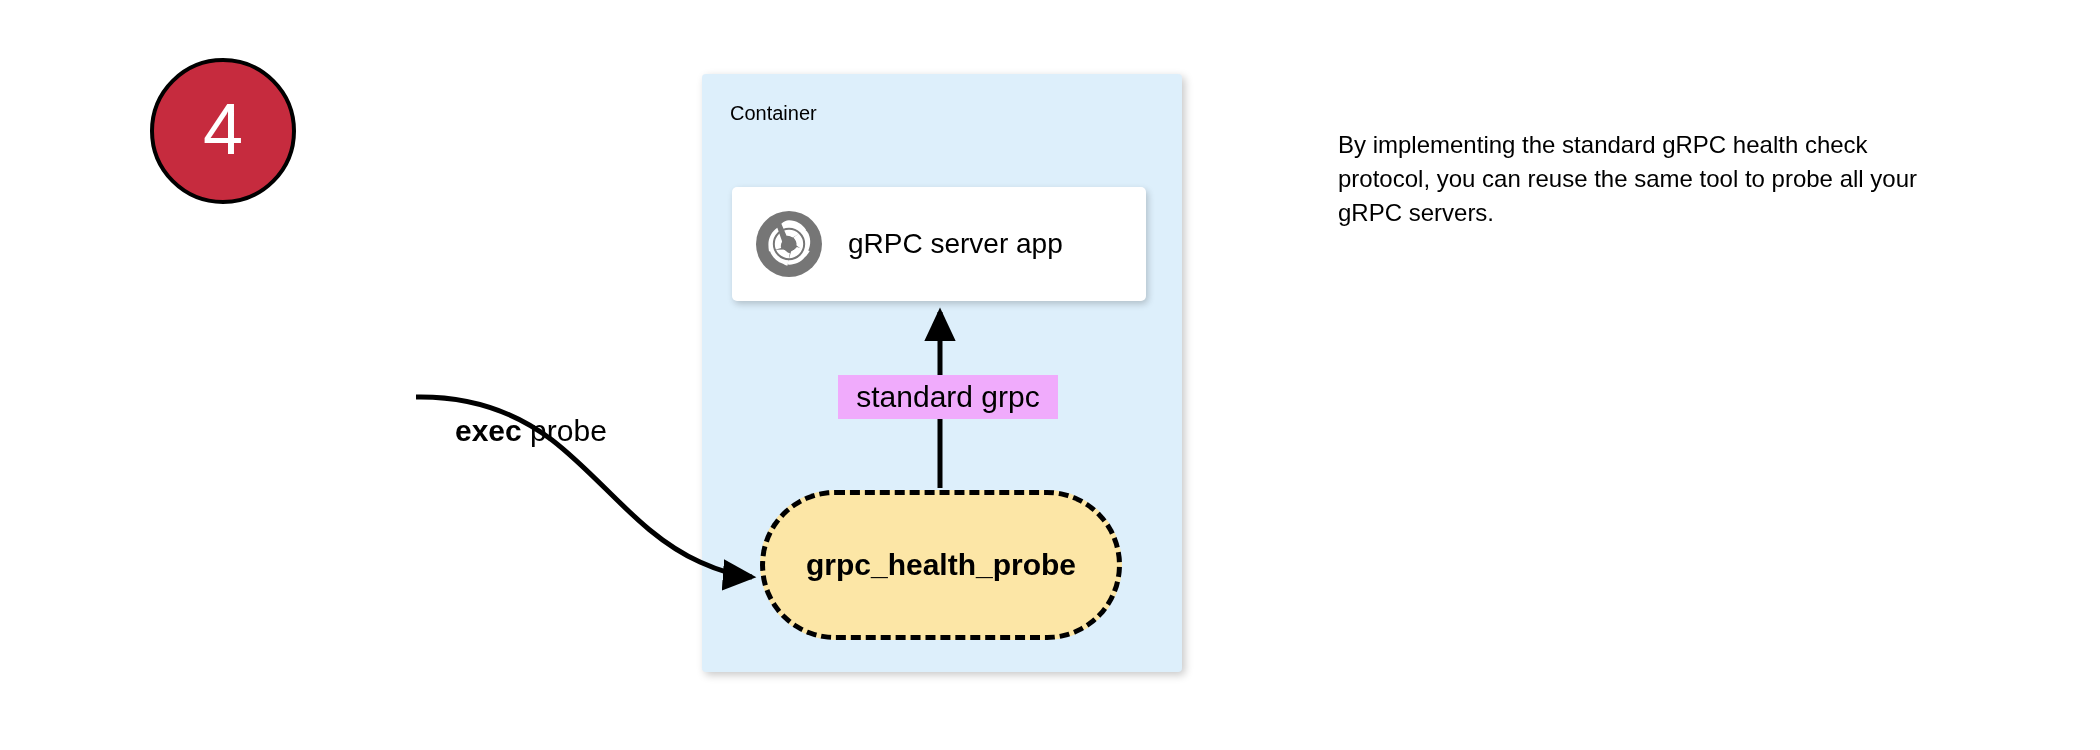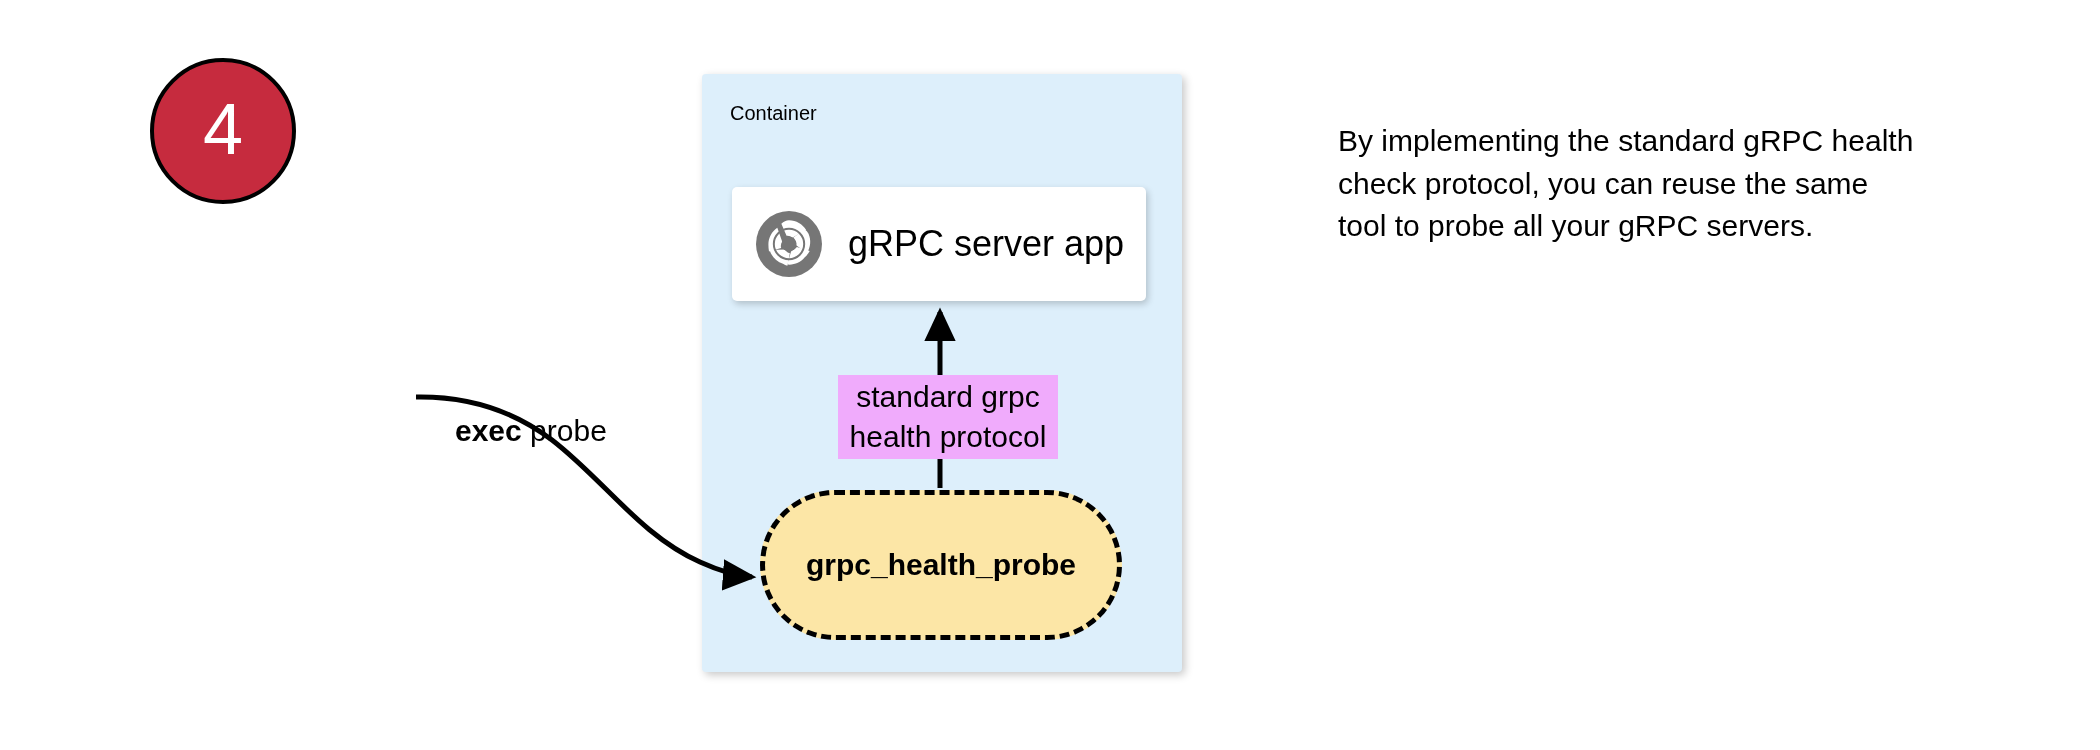--- a/index.html
+++ b/index.html
@@ -74,21 +74,21 @@
     align-items: center;
     padding-left: 24px;
     box-sizing: border-box;
   }
   .app-icon {
     width: 66px;
     height: 66px;
     flex: 0 0 auto;
   }
   .app-label {
-    font-size: 36px;
+    font-size: 28px;
     margin-left: 26px;
     line-height: 1.1;
   }
 
   
   .probe-pill {
     position: absolute;
     left: 760px;
     top: 490px;
     width: 362px;
@@ -146,23 +146,23 @@
     font-size: 30px;
     line-height: 1.33;
     background: #f0abfc;
     padding: 2px 0;
   }
 
   
   .caption {
     position: absolute;
     left: 1338px;
-    top: 120px;
+    top: 128px;
     width: 580px;
-    font-size: 30px;
+    font-size: 24px;
     line-height: 1.42;
   }
 </style>
 </head>
 <body>
 
 <div class="step-badge">
   <span class="step-badge-num">4</span>
 </div>
 
@@ -203,16 +203,15 @@
 
   <path d="M 940 488 L 940 312" fill="none" stroke="#000000" stroke-width="5" marker-end="url(#arrow-solid)"></path>
 </svg>
 
 <div class="exec-label">
   <b>exec</b><span> probe</span>
 </div>
 
 <div class="protocol-label">
   <div>standard grpc</div>
-  <div>health protocol</div>
 </div>
 
 <div class="caption">By implementing the standard gRPC health check protocol, you can reuse the same tool to probe all your gRPC servers.</div>
 
 </body></html>

